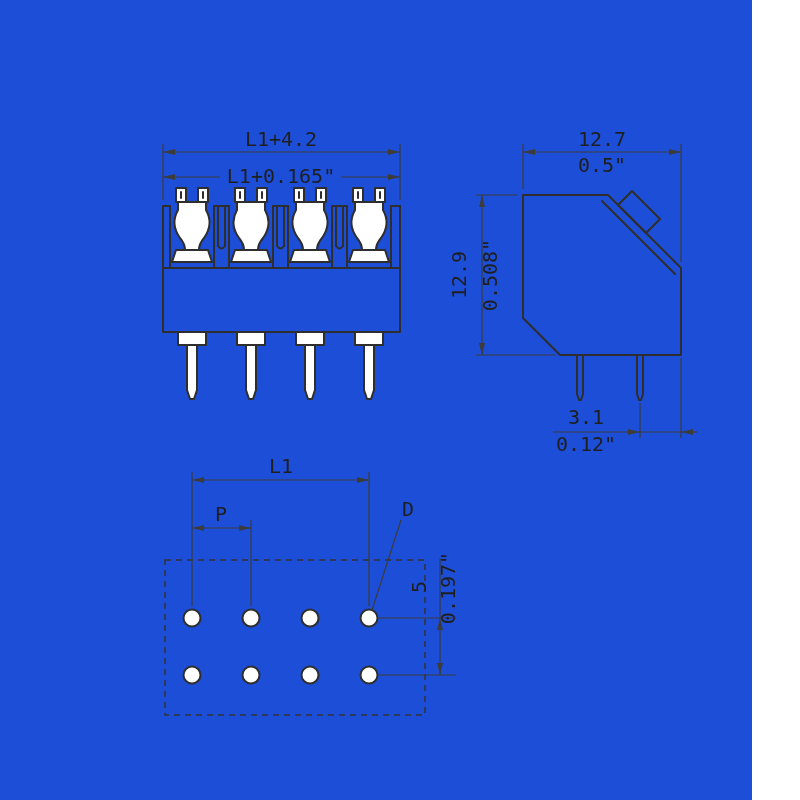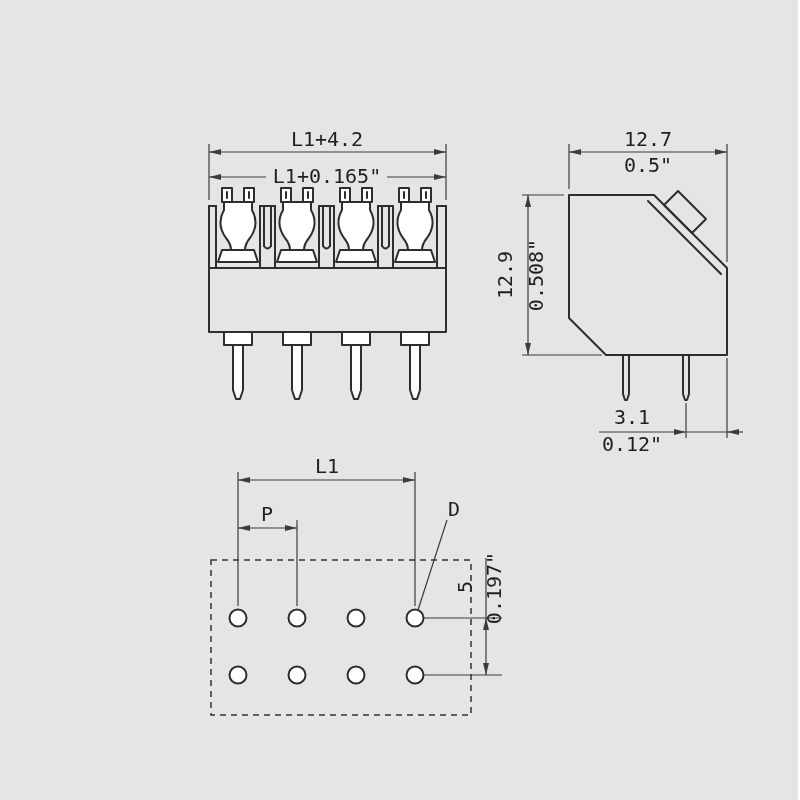--- a/index.html
+++ b/index.html
@@ -1,16 +1,16 @@
 <!DOCTYPE html>
 <html><head>
 <meta charset="utf-8">
 <style>
   html,body{margin:0;padding:0;width:800px;height:800px;background:#ffffff;overflow:hidden;}
-  .canvas{position:relative;width:752px;height:800px;background:#e5e5e5;padding-left:46px;}
+  .canvas{position:relative;width:752px;height:800px;background:#1d4ed8;}
   svg{display:block;width:800px;height:800px;}
   svg text{font-family:"DejaVu Sans Mono","Liberation Mono",monospace;font-size:20px;fill:#1f1f1f;}
   .outline{stroke:#2e2e2e;stroke-width:2;fill:none;stroke-linejoin:round;stroke-linecap:round;}
   .dim{stroke:#3c3c3c;stroke-width:1.2;fill:none;}
   .dashed{stroke:#333333;stroke-width:1.5;fill:none;stroke-dasharray:6 5;}
   .hole{stroke:#2e2e2e;stroke-width:2;fill:#ffffff;}
 </style>
 </head>
 <body>
 

